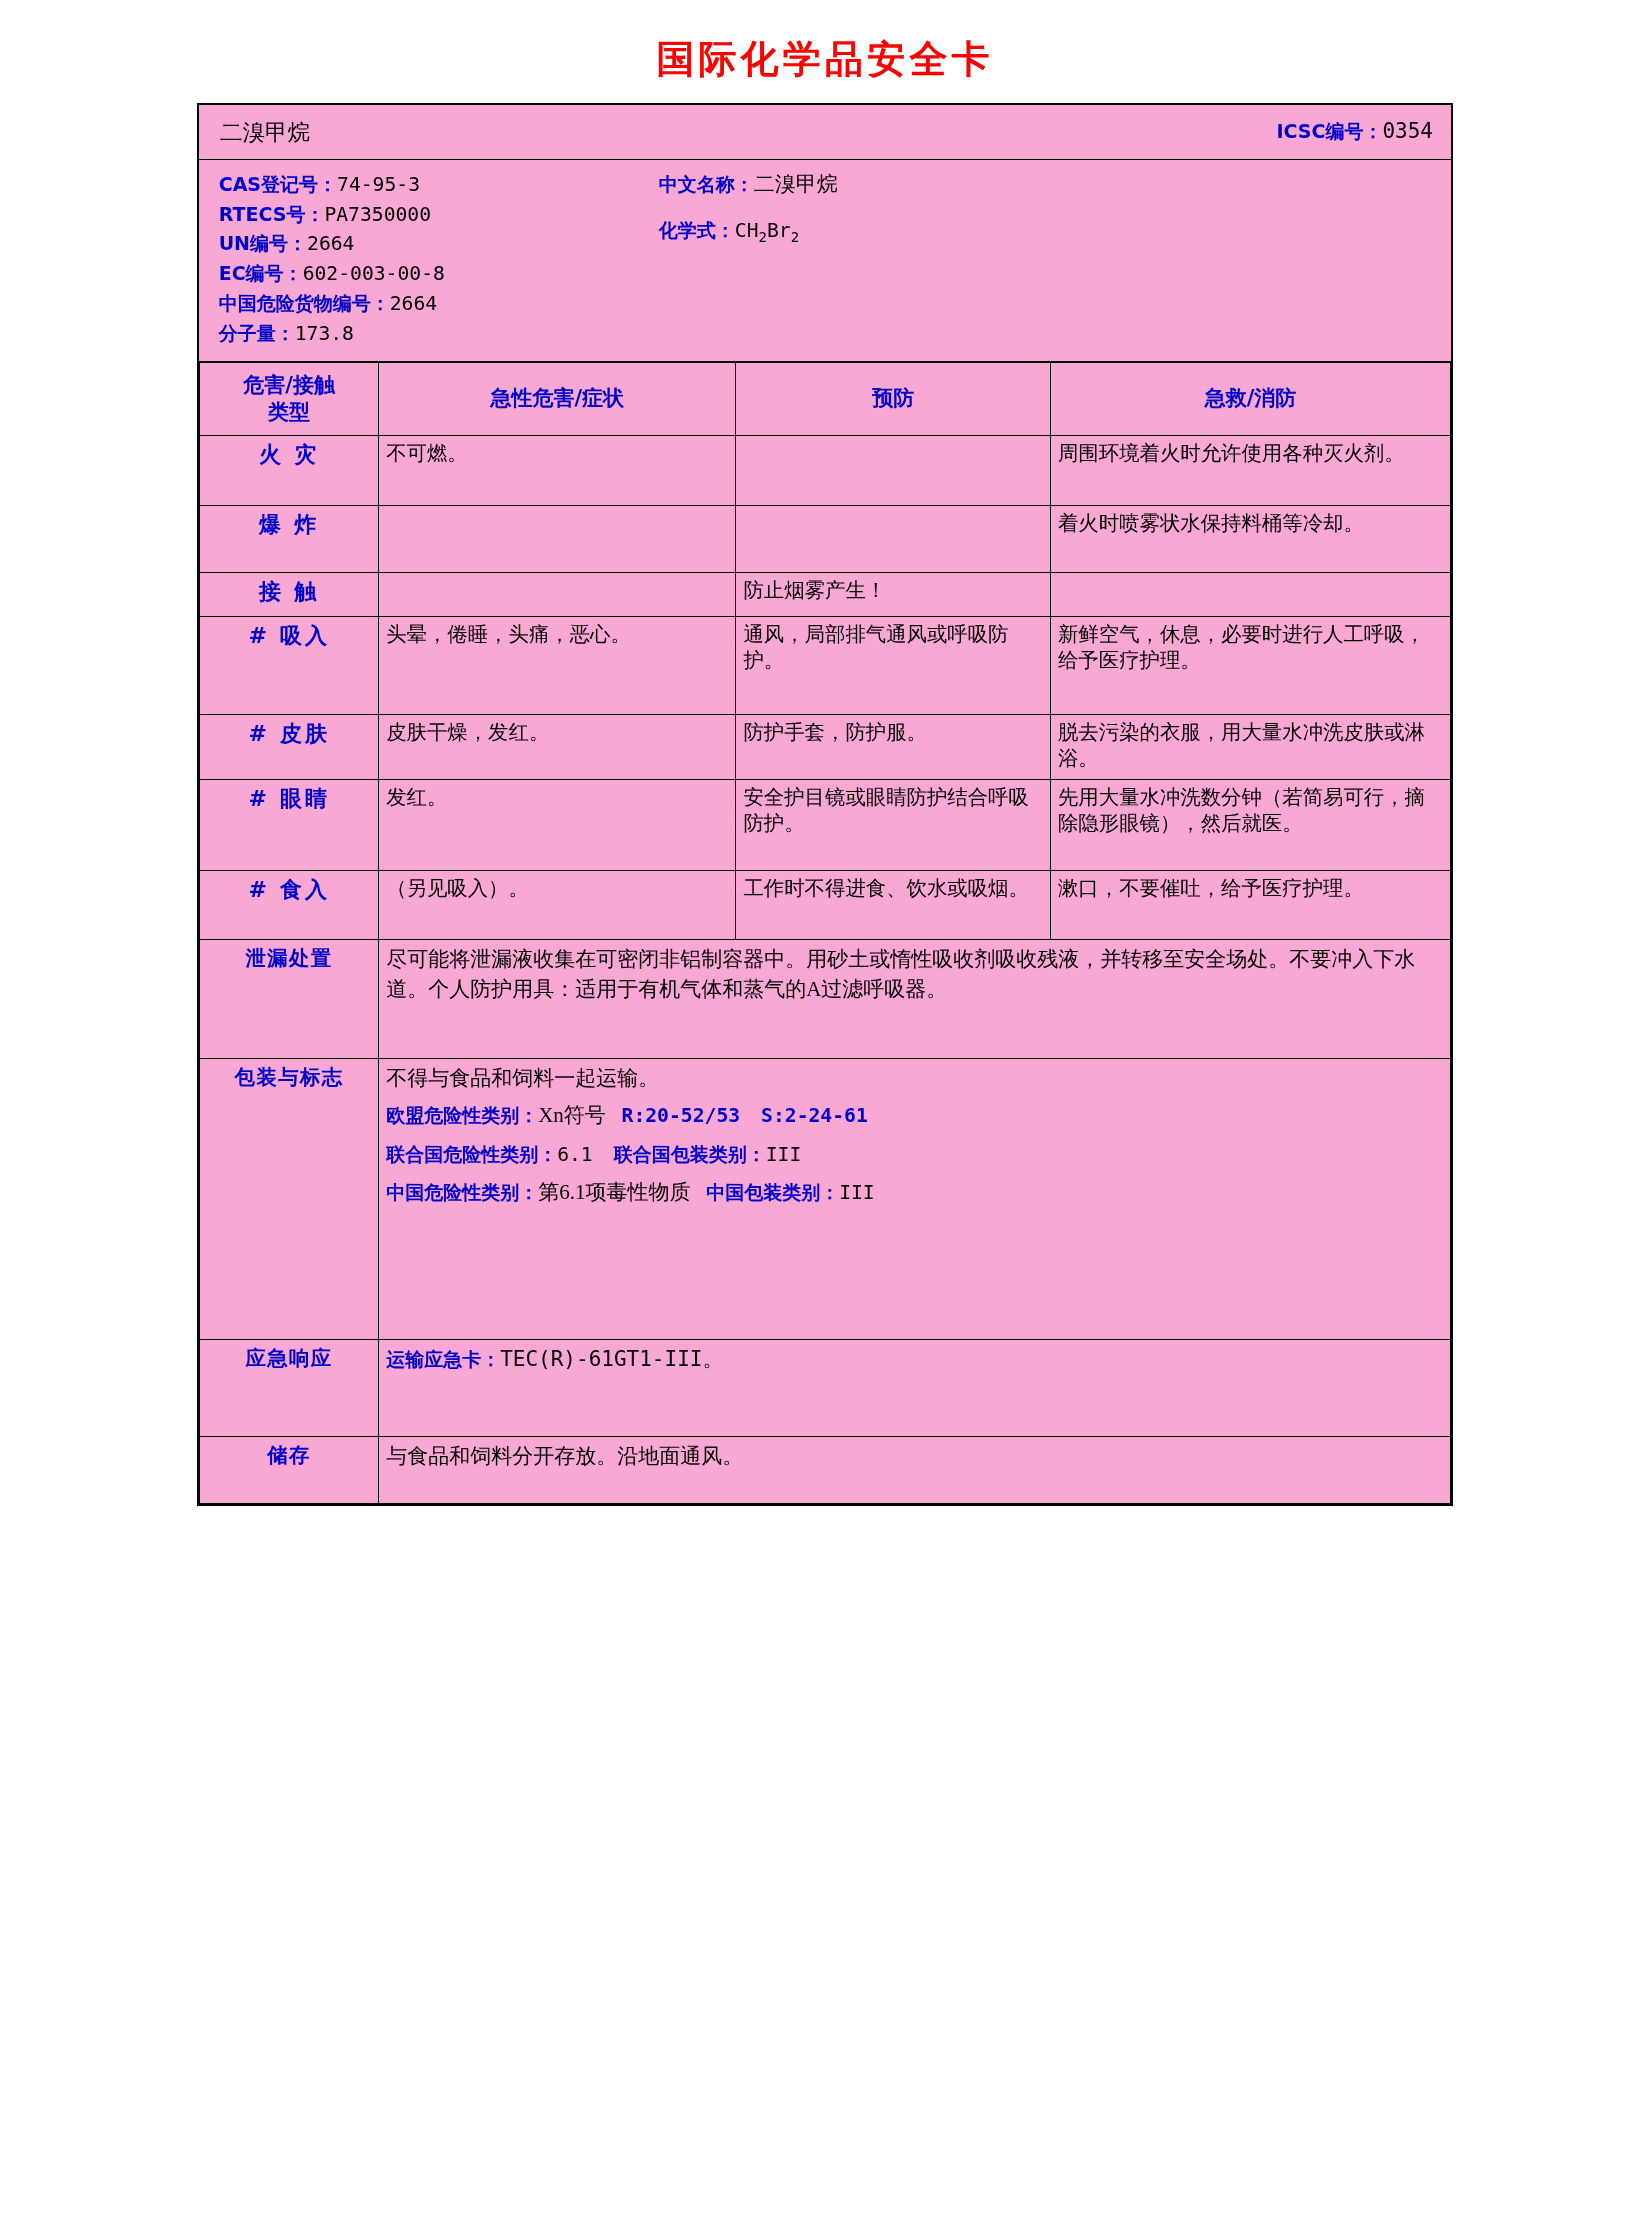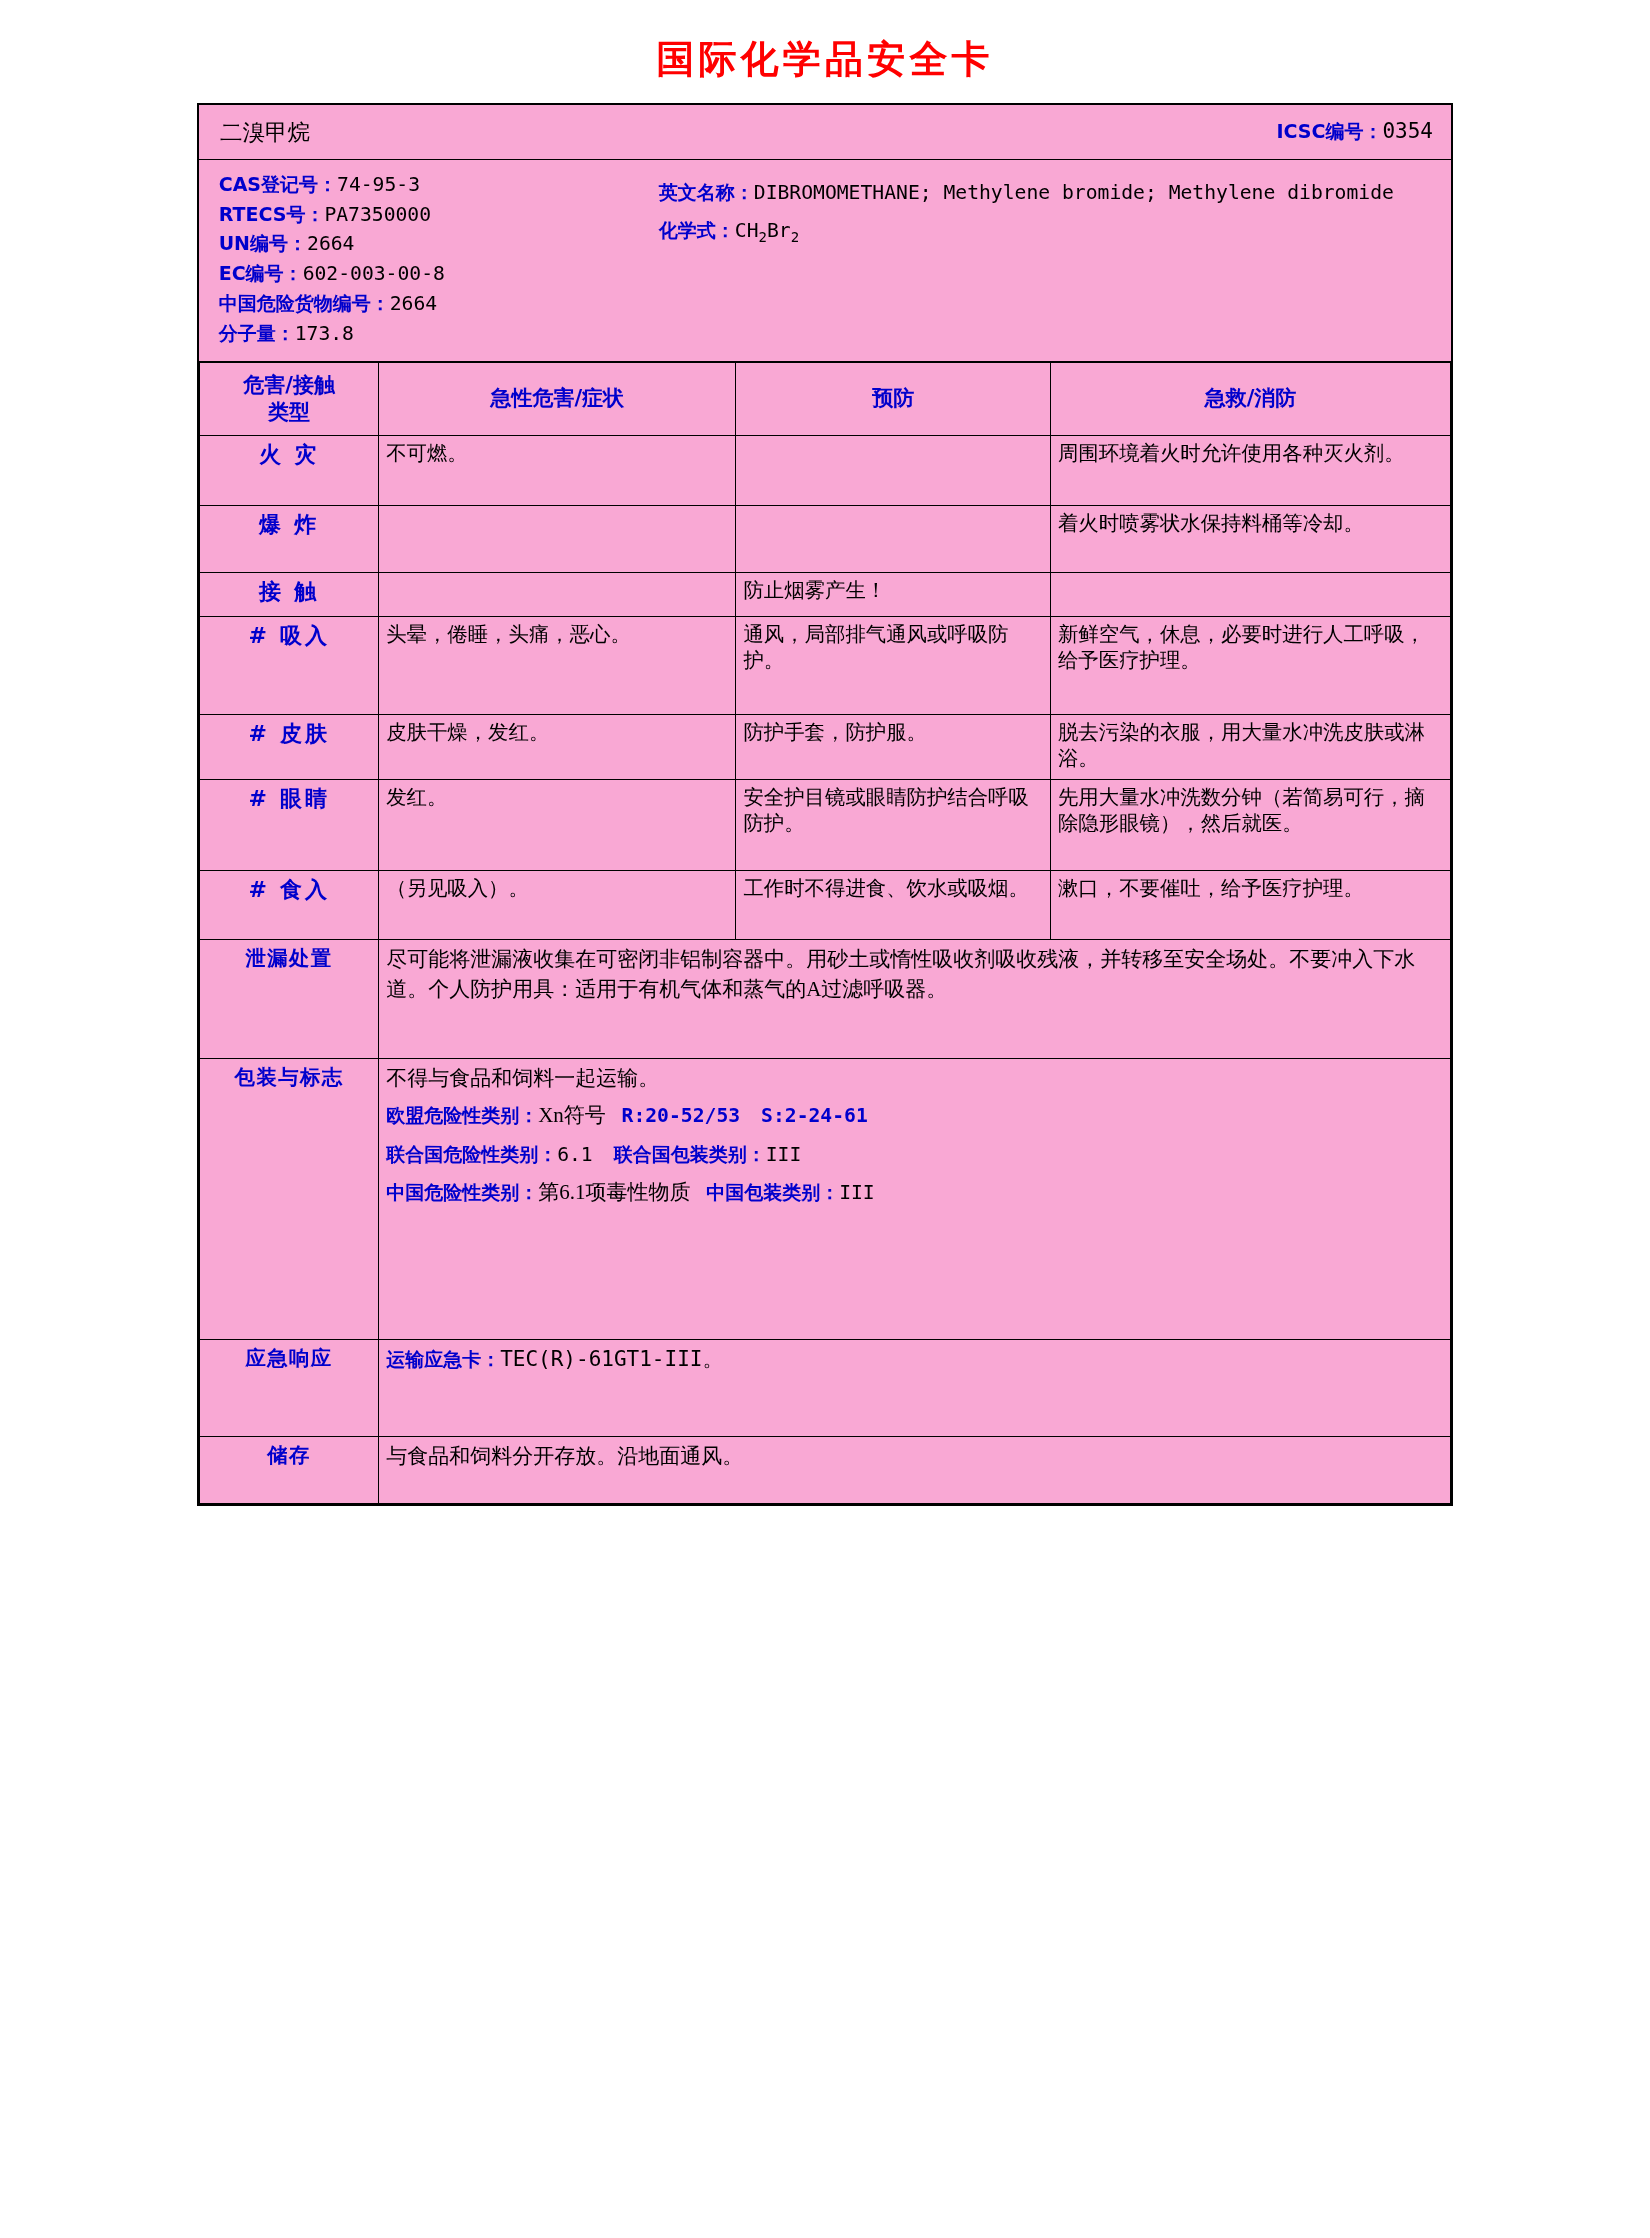--- a/index.html
+++ b/index.html
@@ -199,24 +199,24 @@
           <span class="lbl">EC编号：</span><span class="val">602-003-00-8</span>
         </div>
         <div class="id-line">
           <span class="lbl">中国危险货物编号：</span><span class="val">2664</span>
         </div>
         <div class="id-line">
           <span class="lbl">分子量：</span><span class="val">173.8</span>
         </div>
       </div>
       <div class="id-right">
+        <div class="id-line">
+          <span class="lbl">中文名称：</span><span>二溴甲烷</span>
+        </div>
         <div class="spacer-sm"></div>
-        <div class="id-line-wrap">
-          <span class="lbl">英文名称：</span><span class="val">DIBROMOMETHANE; Methylene bromide; Methylene dibromide</span>
-        </div>
         <div class="spacer-sm"></div>
         <div class="id-line formula">
           <span class="lbl">化学式：</span><span class="val">CH<sub>2</sub>Br<sub>2</sub></span>
         </div>
       </div>
     </div>
 
     <table class="main">
       <colgroup>
         <col class="col-a">

